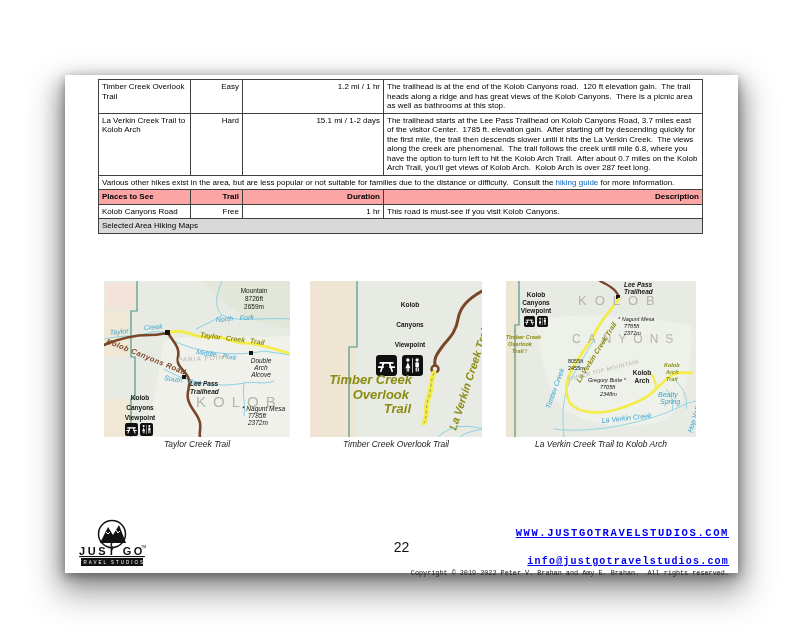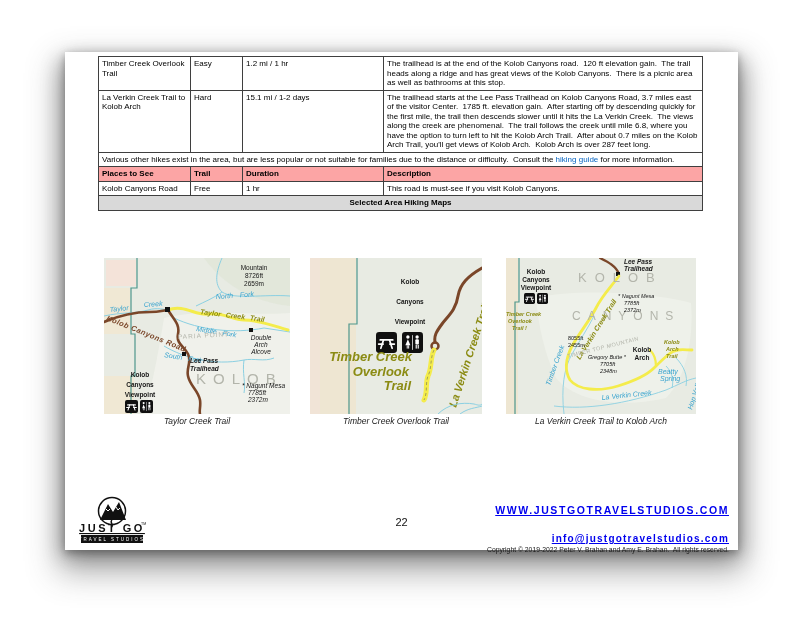--- a/index.html
+++ b/index.html
@@ -2,33 +2,33 @@
 <html><head>
 <meta charset="utf-8">
 <style>
   html,body { margin:0; padding:0; }
   body {
     width:800px; height:626px; position:relative; overflow:hidden;
     background:#ffffff;
     font-family:"Liberation Sans", sans-serif;
   }
   .page {
-    position:absolute; left:65px; top:52px; width:673px; height:498px;
+    position:absolute; left:65px; top:75px; width:673px; height:498px;
     background:#ffffff;
     box-shadow: 0 3px 8px rgba(0,0,0,.28), 0 16px 30px 6px rgba(60,60,60,.42),
                 -6px 6px 18px rgba(0,0,0,.18), 6px 6px 18px rgba(0,0,0,.18);
   }
   .tables { position:absolute; left:33px; top:4px; width:604px; }
   table { border-collapse:collapse; width:604px; table-layout:fixed; color:#000; }
   td { border:1px solid #3f3f3f; padding:2px 3px; vertical-align:top;
        font-size:8px; line-height:9.5px; }
-  .c-center { text-align:left; }
+  .c-center { text-align:right; }
   .pre { white-space:pre-wrap; }
   .hdr td { background:#fca5a5; font-weight:bold; }
-  .section-hdr td { background:#d9d9d9; font-weight:bold; text-align:center; }
+  .section-hdr td { background:#d9d9d9; font-weight:normal; }
   a.link { color:#0563c1; cursor:pointer; }
 
   .map { position:absolute; top:206px; }
   .map svg { display:block; }
   .map-1 { left:39px; }
   .map-2 { left:245px; }
   .map-3 { left:441px; }
   .caption { position:absolute; top:364px; text-align:center;
              font-size:8.5px; font-style:italic; color:#1a1a1a; }
   .cap-1 { left:39px; width:186px; }
@@ -40,22 +40,22 @@
   .t-sm { font-size:5.5px; }
   .t-bd { font-weight:bold; }
   .t-it { font-style:italic; }
   .t-bl { fill:#3aa4cf; font-style:italic; font-size:7px; }
   .t-ol { fill:#8b8b13; font-style:italic; font-weight:bold; }
   .t-gy { fill:#b3b5ab; }
   .t-br { fill:#7a4629; font-style:italic; font-weight:bold; }
 
   .logo { position:absolute; left:10px; top:444px; }
   .pagenum { position:absolute; left:0; width:673px; top:464px; text-align:center;
-             font-size:11px; color:#111; }
-  .f-right { position:absolute; right:9px; top:452px; text-align:right; }
+             font-size:14px; color:#111; }
+  .f-right { position:absolute; right:9px; top:452px; text-align:right;font-family:Liberation Mono, monospace; }
   .f-web  { display:block; font-size:10.5px; font-weight:bold; letter-spacing:1.6px;
             color:#0000ee; text-decoration:underline; }
   .f-mail { display:block; font-size:10px; font-weight:bold; letter-spacing:1.2px;
             color:#0000ee; text-decoration:underline; margin-top:17px; }
   .f-copy { display:block; font-size:6.8px; color:#1a1a1a; margin-top:2px; }
 </style>
 </head>
 <body>
 
 <svg width="0" height="0" style="position:absolute" aria-hidden="true">

